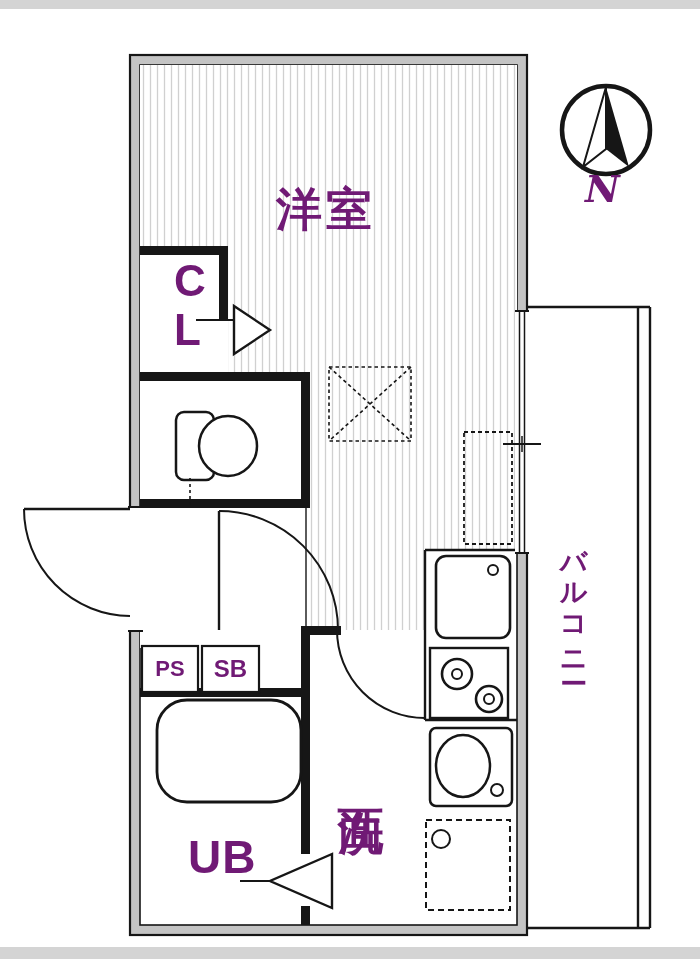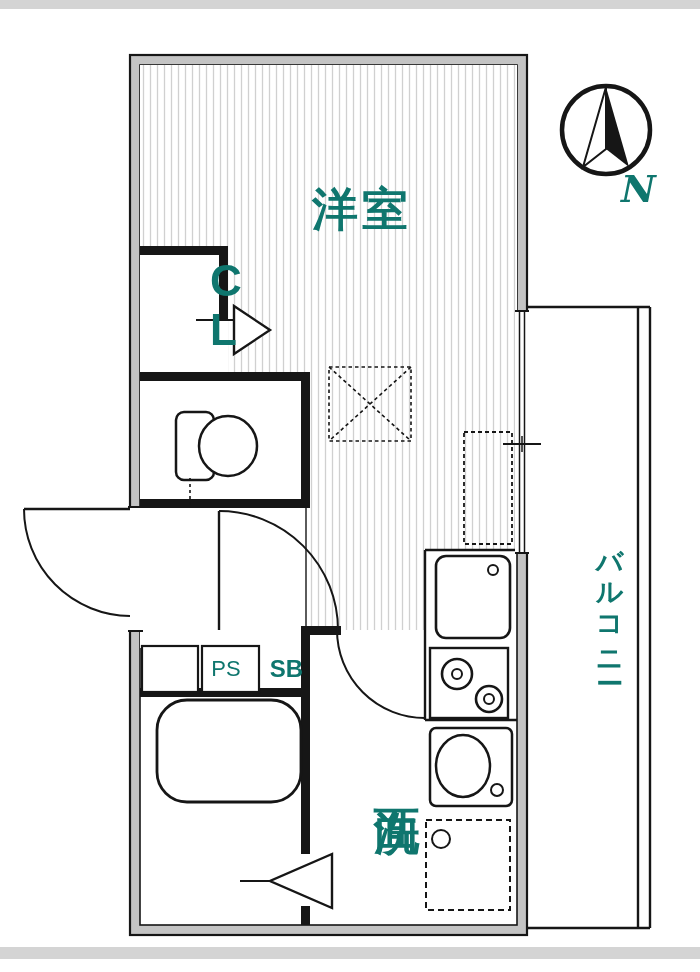--- a/index.html
+++ b/index.html
@@ -2,32 +2,32 @@
 <html><head>
 <meta charset="utf-8">
 <style>
   html,body{margin:0;padding:0;background:#ffffff;}
   #stage{
     position:relative;width:700px;height:972px;background:#ffffff;
     font-family:"Liberation Sans",sans-serif;overflow:hidden;
   }
   #plan-svg{position:absolute;left:0;top:0;}
   .lbl{
-    position:absolute;color:#0f766e;font-weight:600;line-height:1.1;
-    font-family:"Liberation Sans",sans-serif;white-space:pre;padding-left:36px;
+    position:absolute;color:#701a75;font-weight:600;line-height:1.1;
+    font-family:"Liberation Sans",sans-serif;white-space:pre;
   }
   .stack{word-break:break-all;white-space:normal;}
   .vert{writing-mode:vertical-rl;text-orientation:mixed;white-space:normal;}
   .lbl-yoshitsu{left:276px;top:184px;font-size:46px;letter-spacing:4px;}
   .lbl-cl{left:174px;top:256px;font-size:44px;width:44px;line-height:1.12;}
   .lbl-wc{left:250px;top:400px;font-size:35px;width:36px;line-height:1.14;}
   .lbl-ps{left:142px;top:646px;width:56px;height:46px;font-size:22px;
-          display:flex;align-items:center;justify-content:center;font-weight:400;margin-left:20px;}
+          display:flex;align-items:center;justify-content:center;font-weight:700;}
   .lbl-sb{left:202px;top:646px;width:57px;height:46px;font-size:24px;
-          display:flex;align-items:center;justify-content:center;font-weight:600;margin-left:20px;}
+          display:flex;align-items:center;justify-content:center;font-weight:600;}
   .lbl-ub{left:188px;top:832px;font-size:46px;letter-spacing:1px;}
   .lbl-senmen{left:336px;top:772px;font-size:46px;height:150px;}
   .lbl-balcony{left:558px;top:530px;font-size:27px;letter-spacing:4px;font-weight:600;}
   .lbl-north{left:585px;top:168px;font-size:38px;font-weight:bold;font-style:italic;
              font-family:"DejaVu Serif",serif;}
 </style>
 </head>
 <body>
 
 <div id="stage">
@@ -167,17 +167,18 @@
       <circle cx="606" cy="130" r="44" fill="#ffffff" stroke="#161616" stroke-width="4.5"></circle>
       <polygon points="606,87 629,167 606,149" fill="#161616"></polygon>
       <polygon points="606,87 583,167 606,149" fill="#ffffff" stroke="#161616" stroke-width="2"></polygon>
     </g>
   </svg>
 
   <div class="lbl lbl-yoshitsu">洋室</div>
   <div class="lbl lbl-cl stack">CL</div>
   <div class="lbl lbl-ps">PS</div>
   <div class="lbl lbl-sb">SB</div>
+  <div class="lbl lbl-ub">UB</div>
   <div class="lbl lbl-senmen vert">洗面</div>
   <div class="lbl lbl-balcony vert">バルコニー</div>
   <div class="lbl lbl-north">N</div>
 
 </div>
 
 </body></html>

